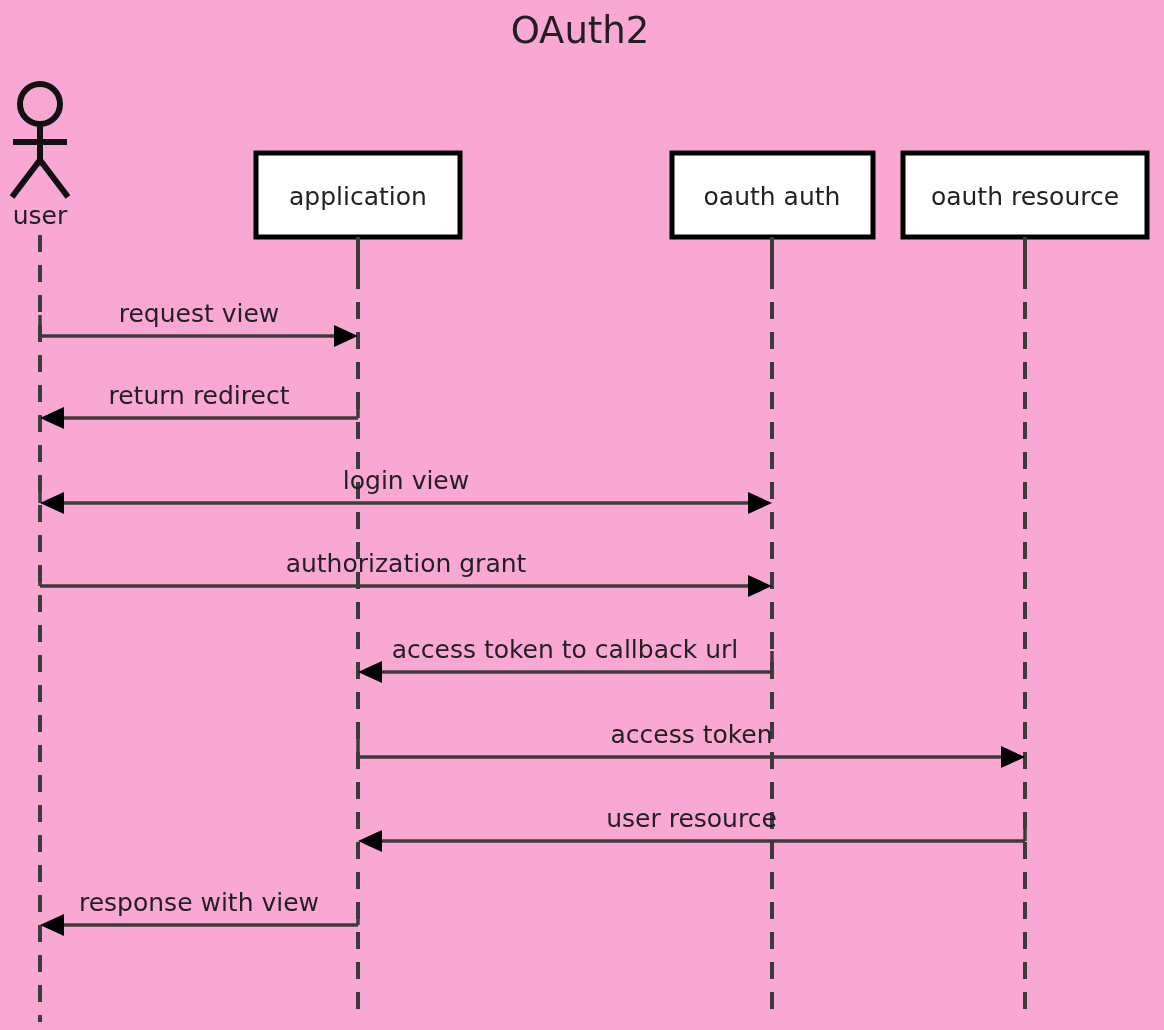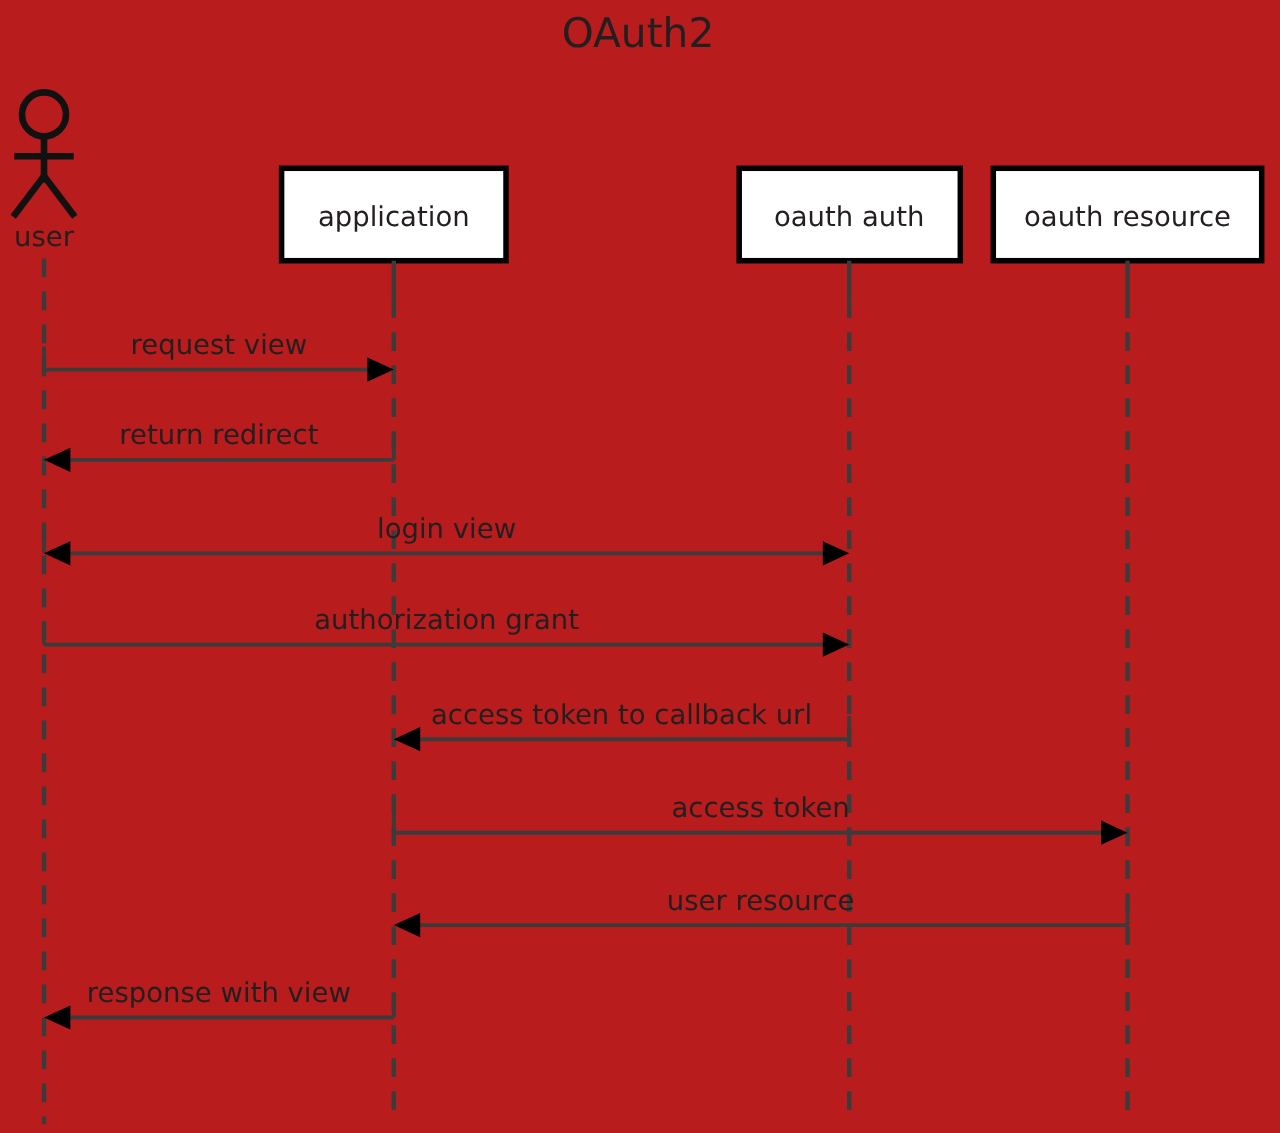--- a/index.html
+++ b/index.html
@@ -8,21 +8,21 @@
     padding: 0;
     background: #ffffff;
   }
   body {
     font-family: "DejaVu Sans", sans-serif;
   }
   #canvas {
     position: relative;
     width: 1164px;
     height: 1030px;
-    background: #b91c1c;
+    background: #f9a8d4;
     overflow: hidden;
   }
   #diagram-svg {
     position: absolute;
     top: 0;
     left: 0;
     width: 1164px;
     height: 1030px;
     display: block;
   }

